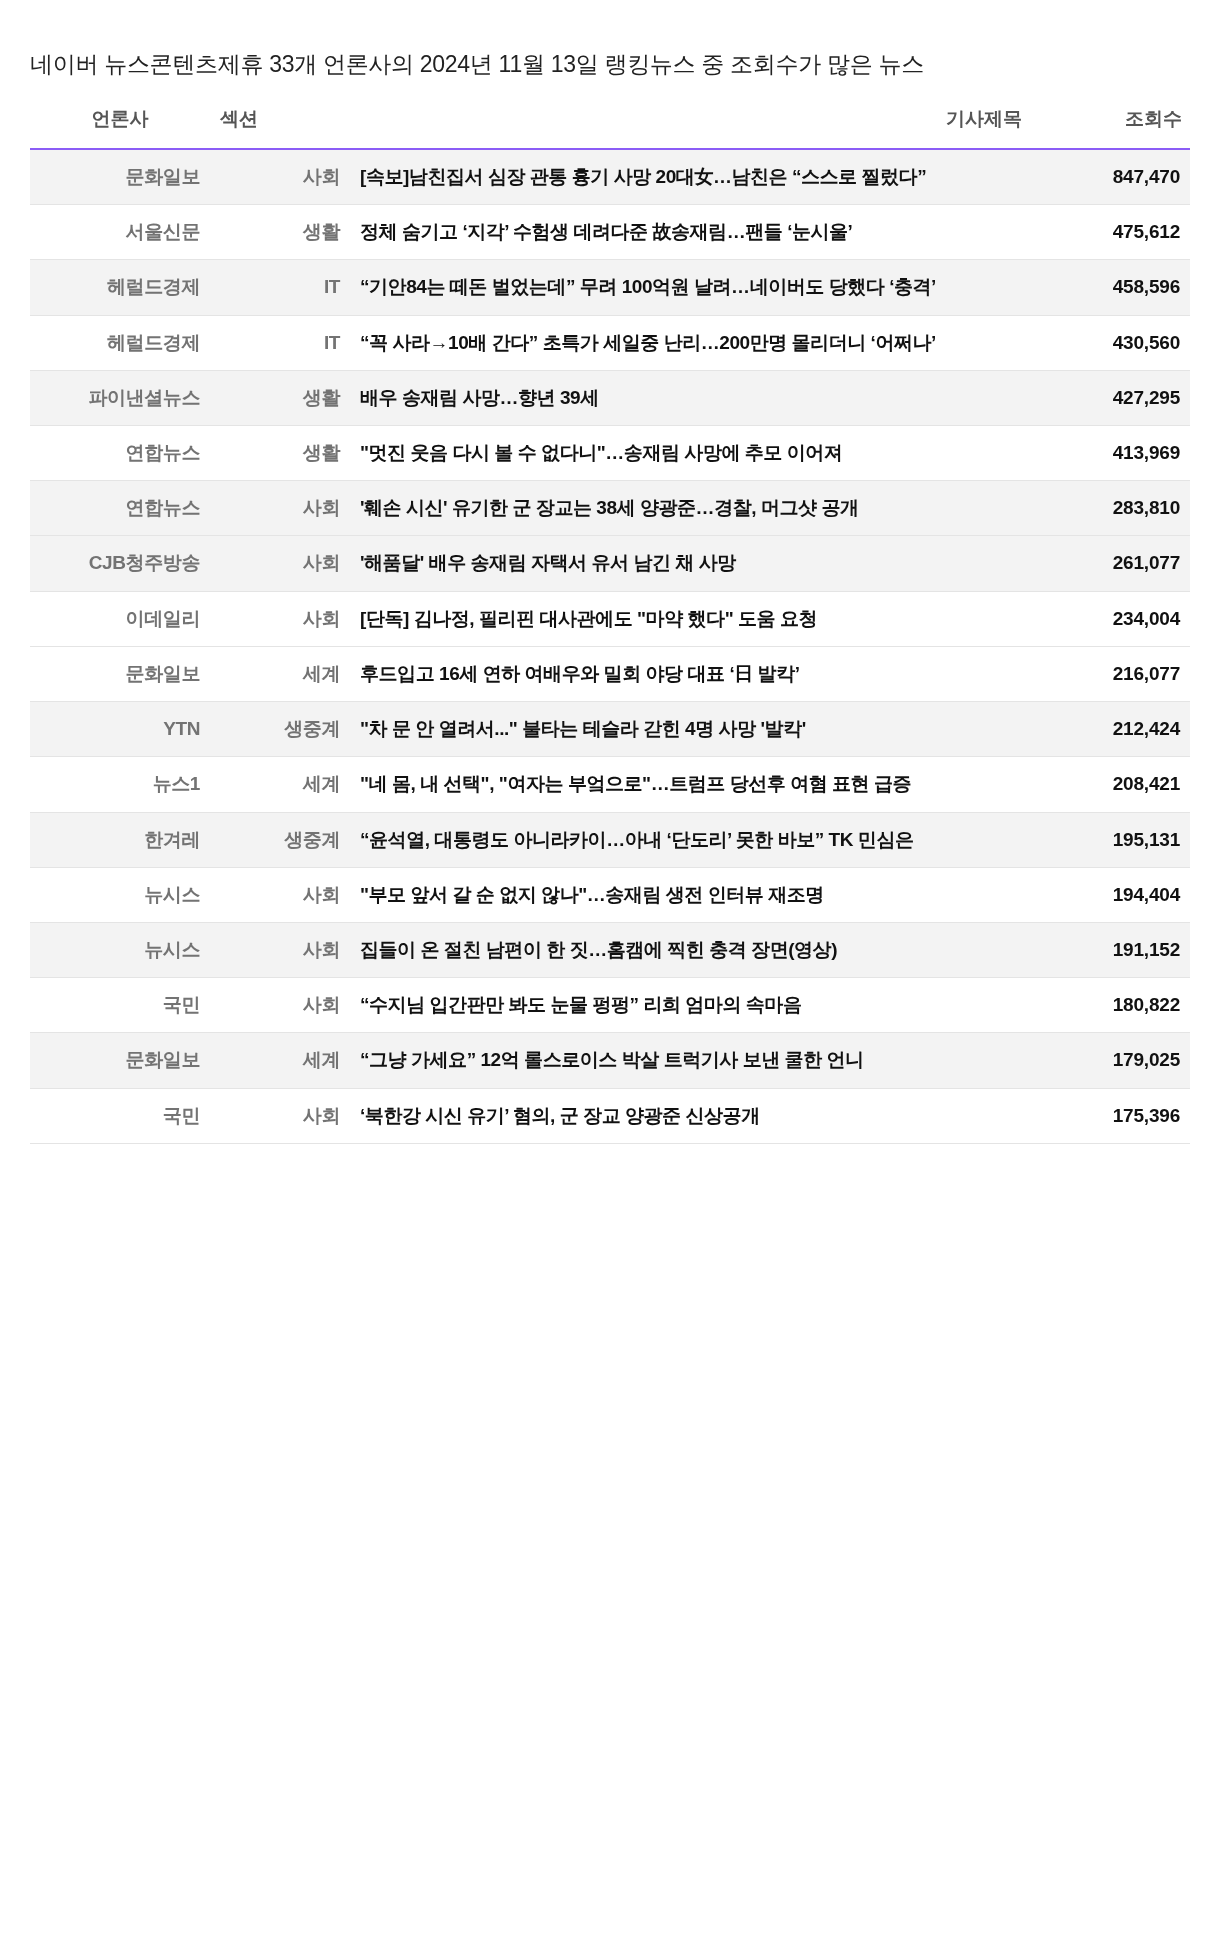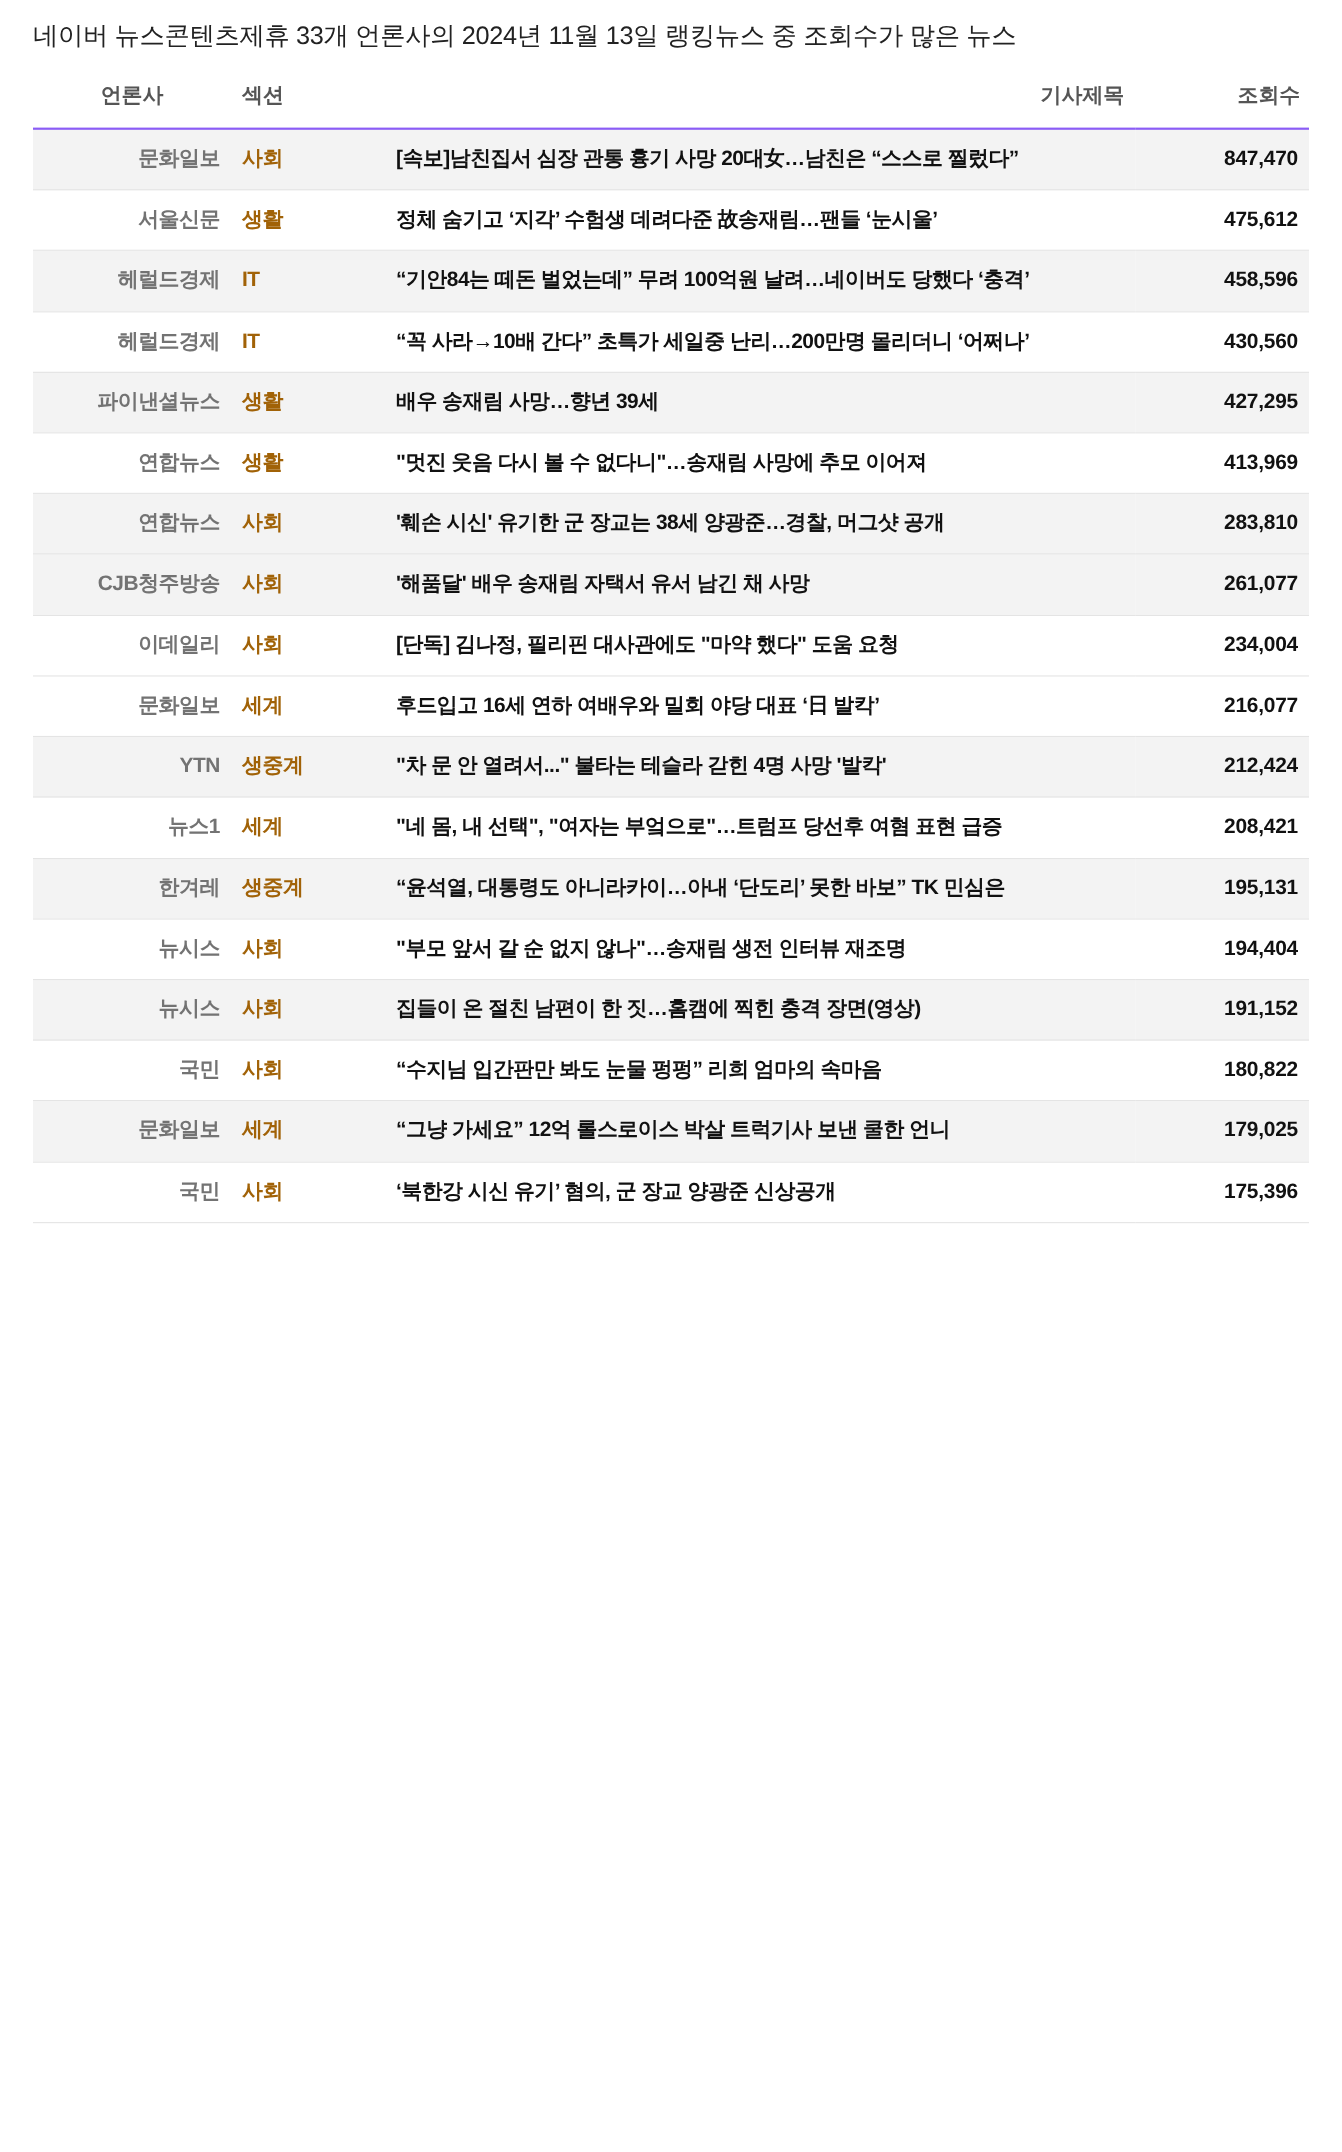--- a/index.html
+++ b/index.html
@@ -10,20 +10,21 @@
   body {
     width: 1220px;
     font-family: "Liberation Sans", "DejaVu Sans", sans-serif;
     color: #1a1a1a;
     -webkit-font-smoothing: antialiased;
   }
   .page {
     width: 1220px;
     box-sizing: border-box;
     padding: 18px 30px 10px 30px;
+    margin-top: 32px;
   }
   .title {
     font-size: 23px;
     font-weight: 400;
     color: #222222;
     line-height: 1.3;
     letter-spacing: -0.3px;
     margin: 0 0 26px 0;
   }
   table.rank-table {
@@ -51,23 +52,23 @@
     border-bottom: 1px solid #e4e4e4;
     line-height: 1.38;
   }
   td.c-media {
     text-align: right;
     font-weight: 700;
     color: #737373;
     letter-spacing: -0.4px;
   }
   td.c-section {
-    text-align: left;
-    font-weight: 700;
-    color: #a16207;
+    text-align: right;
+    font-weight: 700;
+    color: #737373;
     letter-spacing: -0.4px;
   }
   td.c-title {
     text-align: left;
     font-weight: 700;
     color: #111111;
     padding-left: 14px;
     padding-right: 16px;
     letter-spacing: -0.45px;
   }

